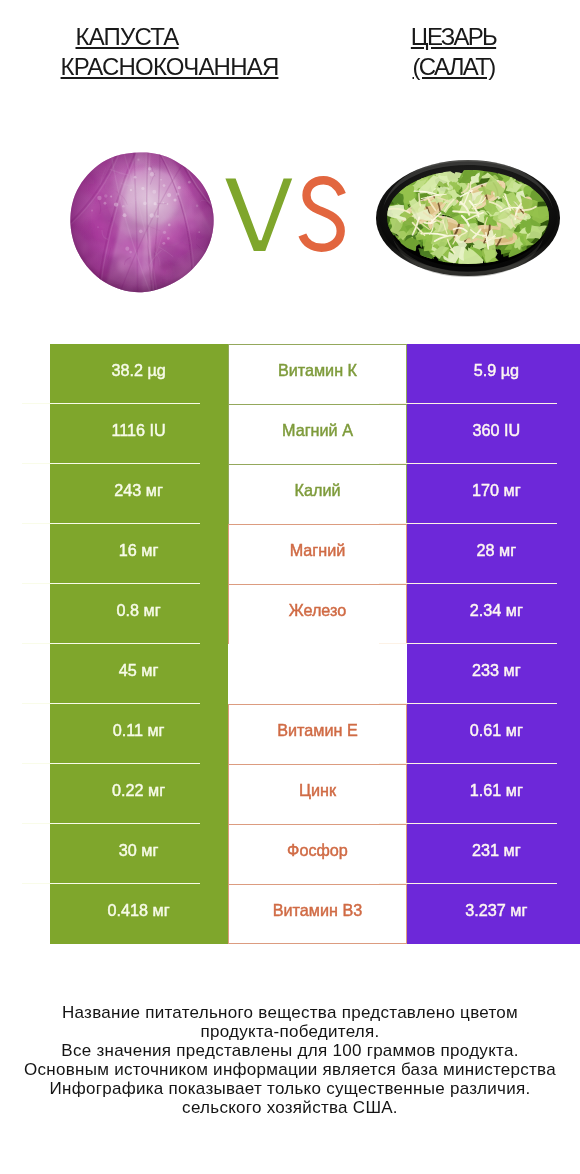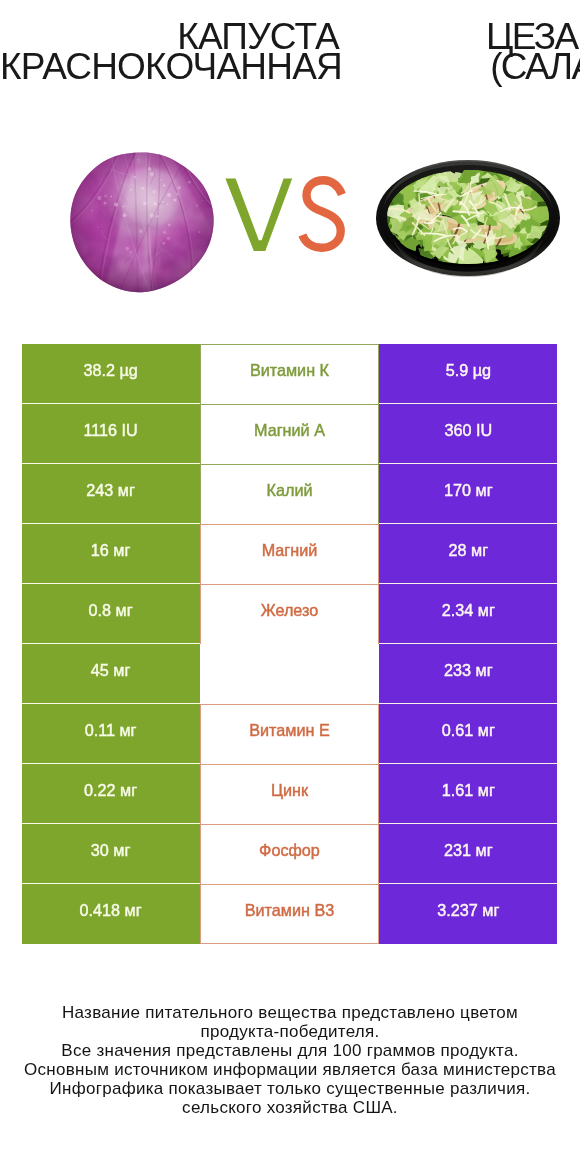--- a/index.html
+++ b/index.html
@@ -1,37 +1,37 @@
 <!DOCTYPE html>
 <html><head>
 <meta charset="utf-8">
 <title>Infographic</title>
 <style>
   html,body{margin:0;padding:0;background:#ffffff;}
   body{width:580px;height:1174px;font-family:"Liberation Sans",sans-serif;overflow:hidden;-webkit-font-smoothing:antialiased;}
   .page{position:relative;width:580px;height:1174px;background:#fff;}
 
   
-  .title{position:absolute;white-space:nowrap;color:#191919;font-size:37px;line-height:30px;letter-spacing:-0.8px;font-weight:400;text-align:right;}
+  .title{position:absolute;white-space:nowrap;color:#191919;font-size:24px;line-height:30px;letter-spacing:-0.8px;font-weight:400;text-align:center;text-decoration:underline;}
   #title-left  {left:0;  width:339px; top:22px;}
   #title-right {left:284px; width:339px; top:22px;letter-spacing:-1.7px;}
   .title .l2{display:block;}
   #title-left .l1{display:block;margin-left:-85px;}
 
   
   .hero{position:absolute;left:0;top:0;width:580px;height:330px;}
   #img-cabbage{position:absolute;left:68px;top:151px;width:148px;height:145px;}
   #img-salad{position:absolute;left:373px;top:159px;width:190px;height:122px;}
   .vs{position:absolute;left:225px;top:177px;width:121px;height:78px;}
   .vs svg{display:block;}
 
   
   .nutri{position:absolute;left:21.5px;top:344px;width:536px;}
   .nrow{position:relative;height:60px;}
-  .cell{position:absolute;top:0;height:100%;box-sizing:border-box;display:flex;align-items:center;justify-content:center;padding-bottom:8px;}
+  .cell{position:absolute;top:0;height:100%;box-sizing:border-box;display:flex;align-items:center;justify-content:center;padding-bottom:8px;margin-left:28px;}
   .cL{left:0;width:178.2px;background:#7fa62c;color:#f7fbe8;}
   .cR{left:357.8px;width:178.2px;background:#6d28d9;color:#fdf6f2;}
   .cM{left:178.2px;width:179.6px;background:#fff;border:0.8px solid #94a85c;border-bottom-width:0;justify-content:center;}
   .nrow:last-child .cM{border-bottom-width:0.8px;}
   .cM.mo{border-color:#dc9c80;}
   .sep{position:absolute;left:0;width:178.2px;height:1.4px;bottom:-0.2px;background:#f9fce9;}
   .sepR{left:357.8px;width:178.2px;background:#fdf2e6;}
   .nrow:last-child .sep{display:none;}
   .val{font-size:16.2px;font-weight:400;-webkit-text-stroke:0.45px currentColor;}
   .nm{font-size:16.2px;font-weight:400;-webkit-text-stroke:0.45px currentColor;}

